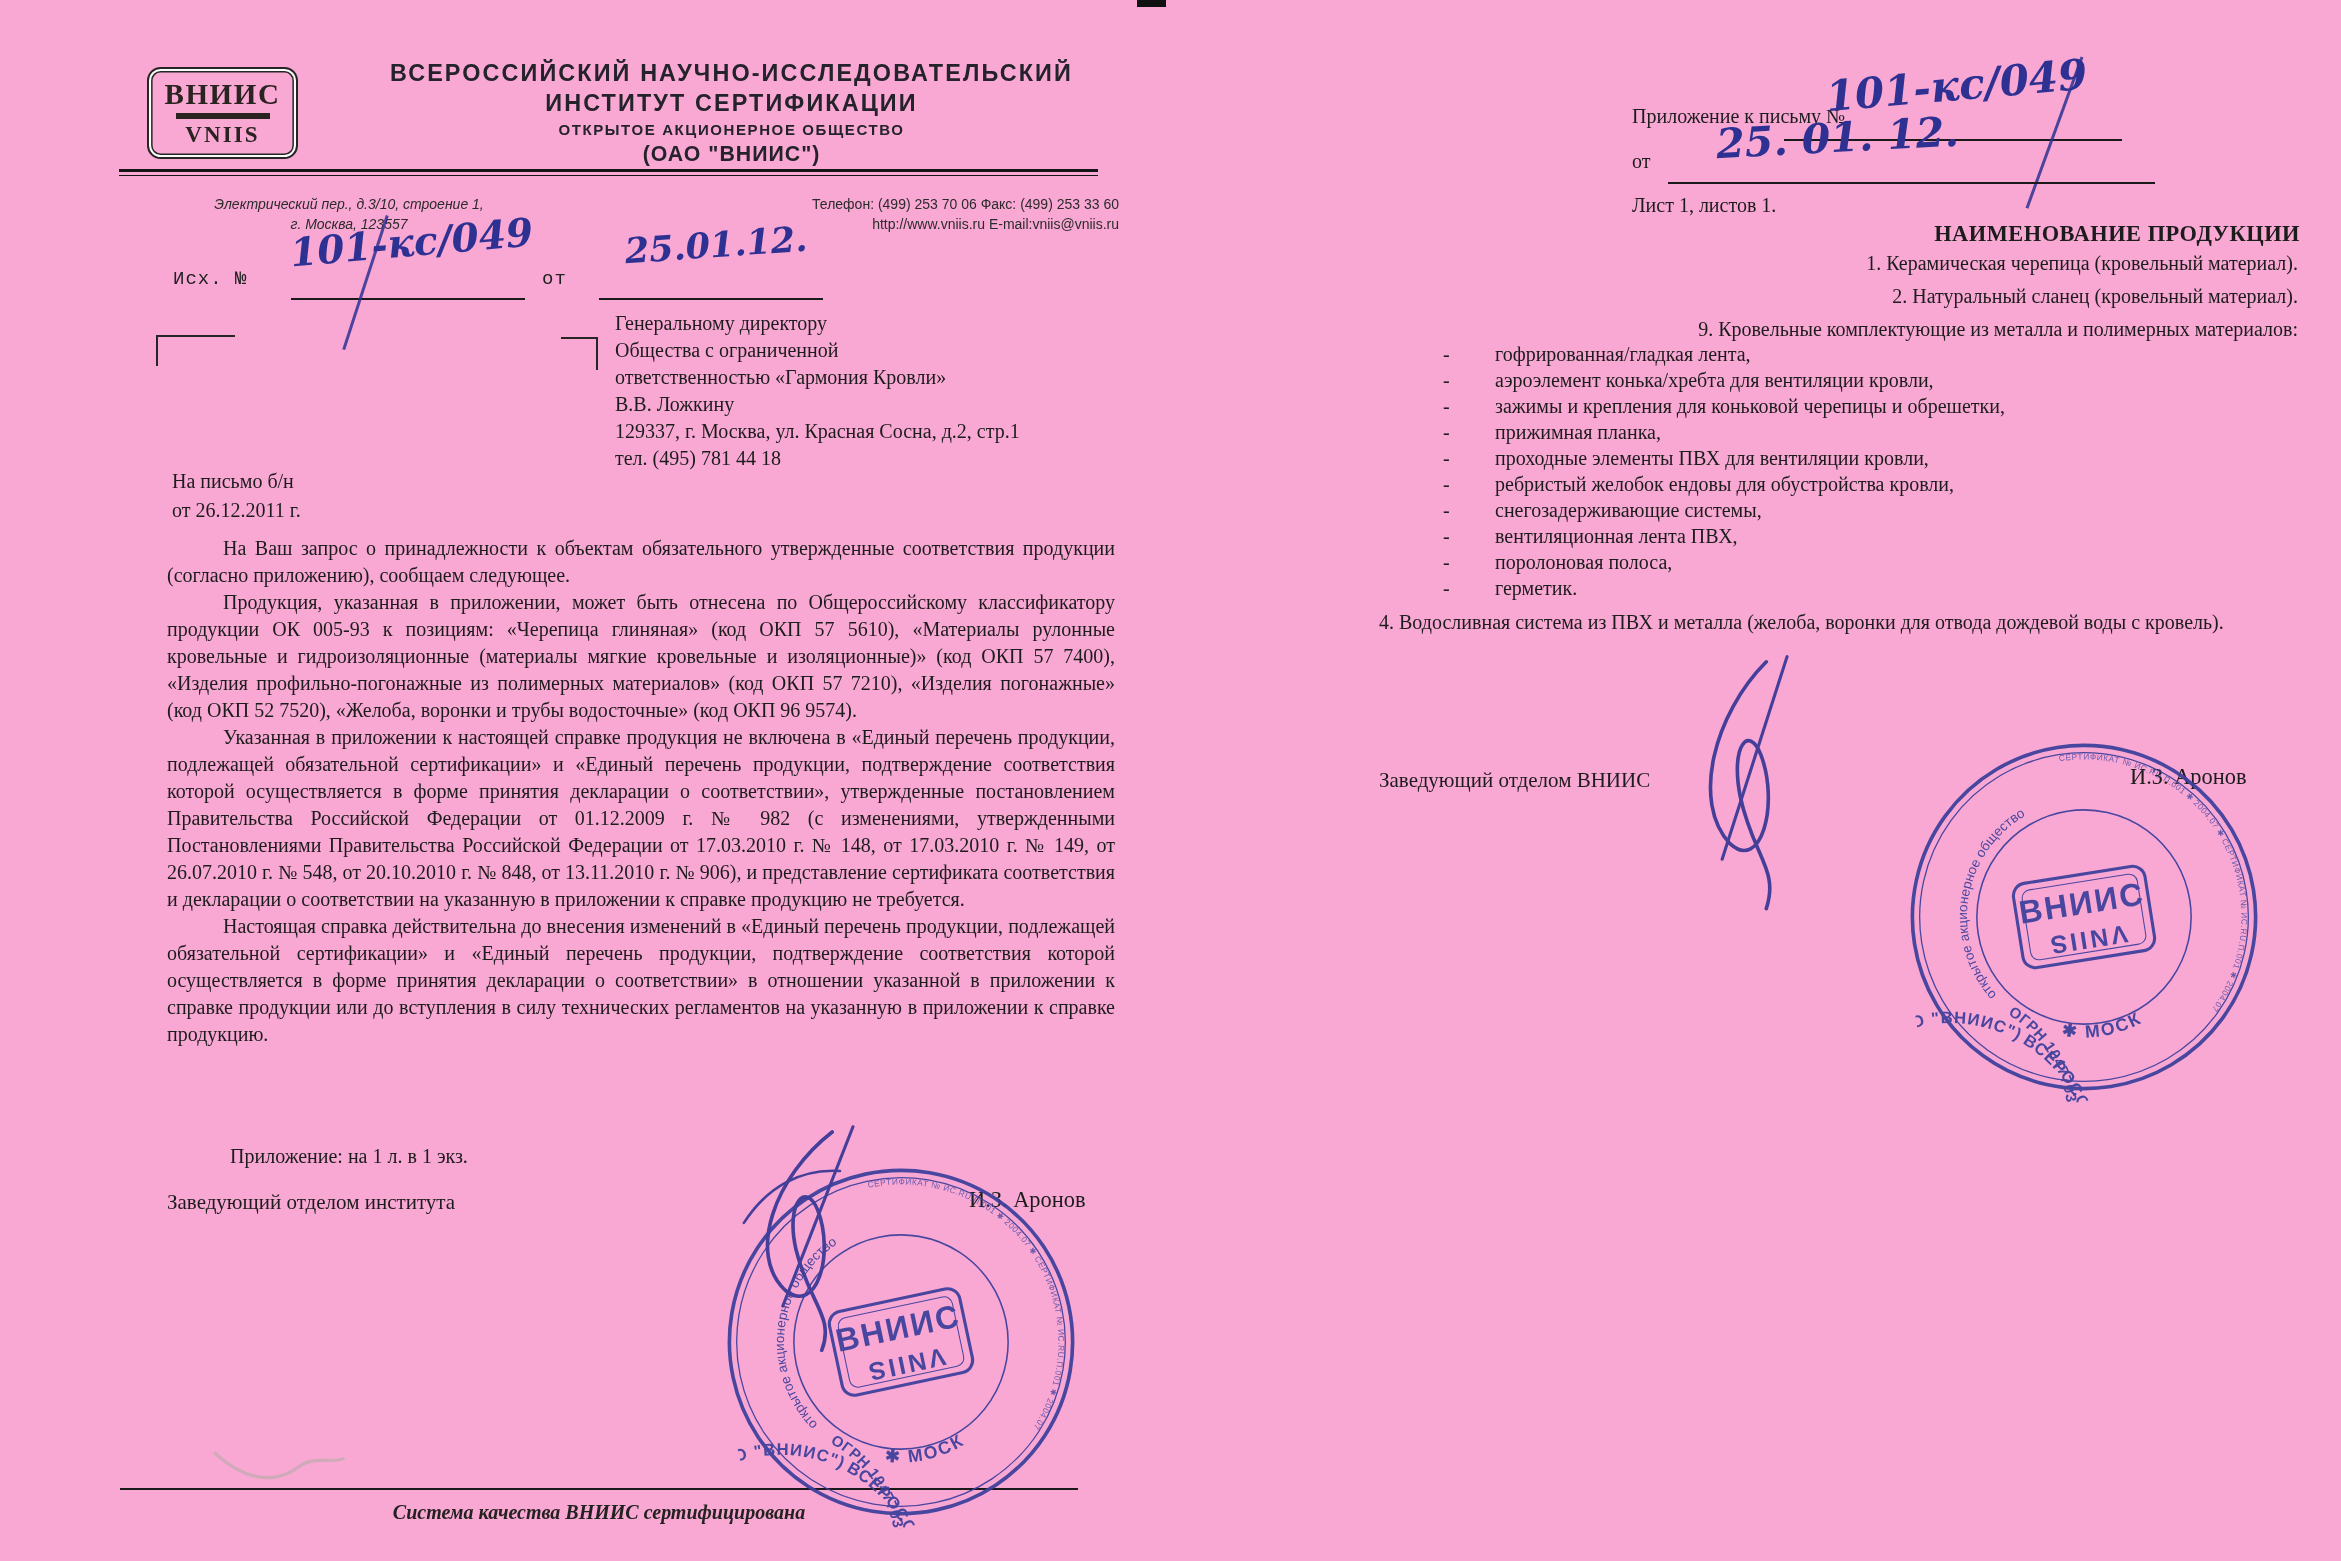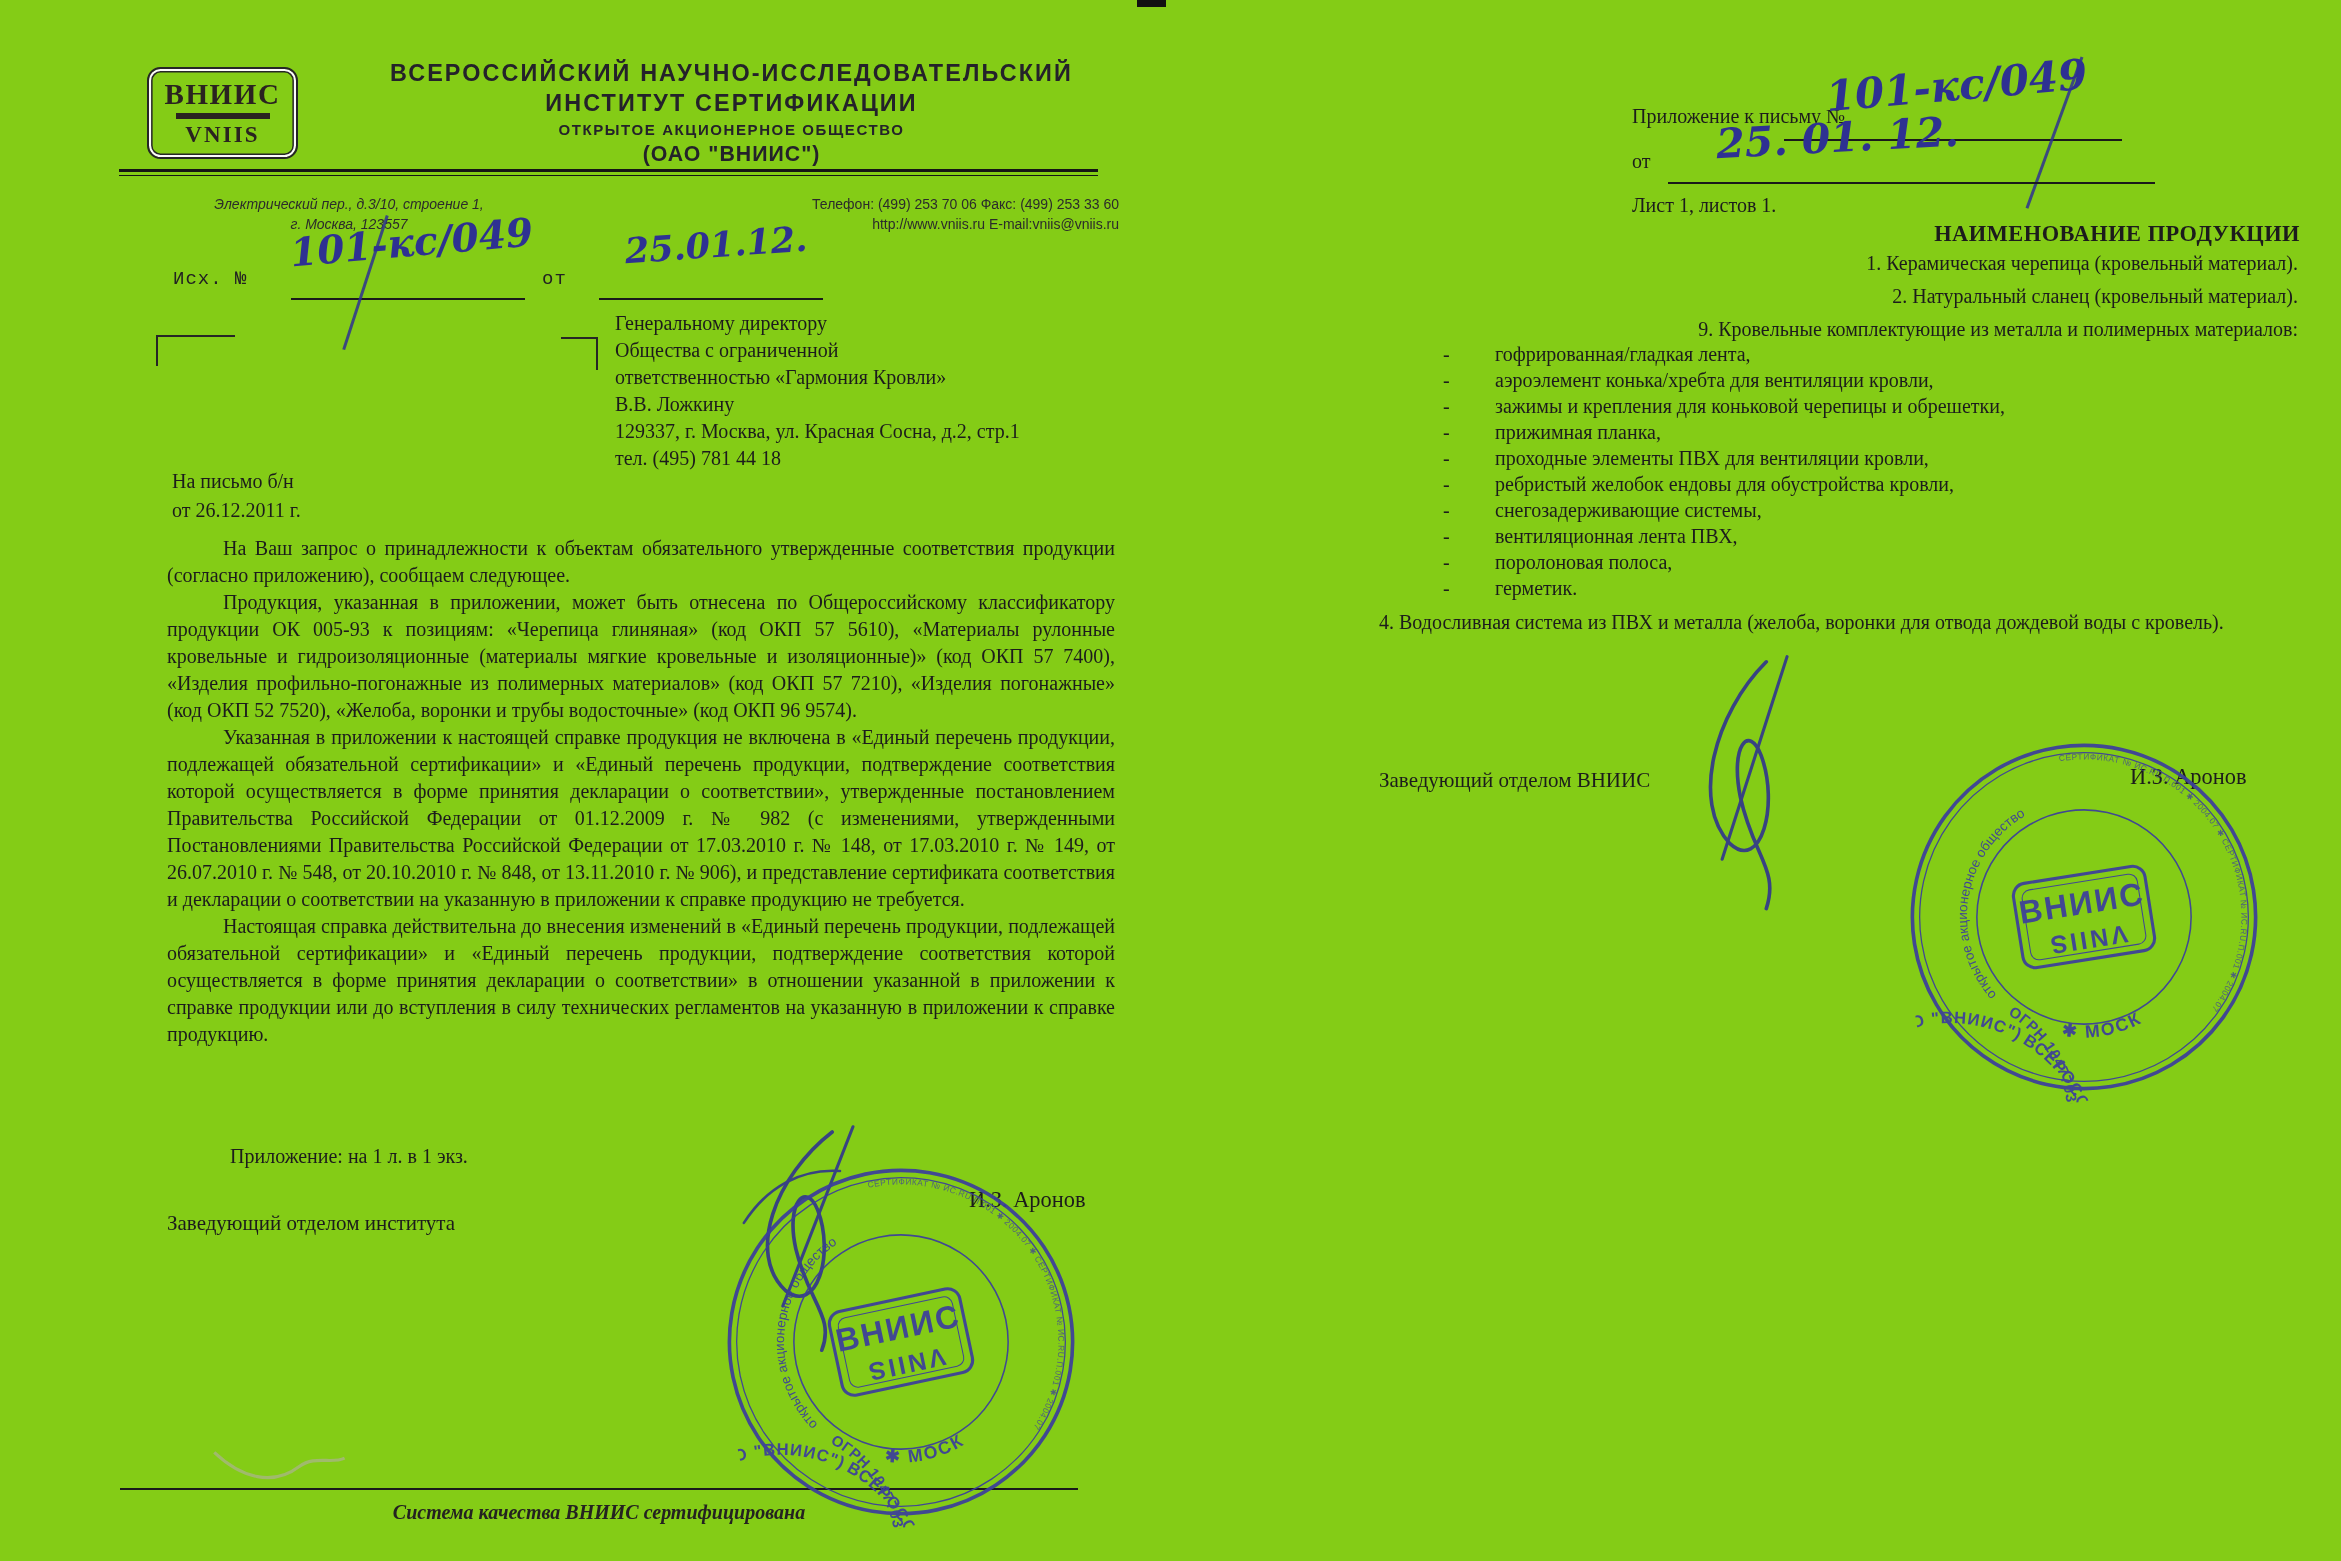--- a/index.html
+++ b/index.html
@@ -1,17 +1,17 @@
 <!DOCTYPE html>
 <html style="font-size:8.3px"><head>
 <meta charset="utf-8">
 <style>
   html,body{margin:0;padding:0;background:#d8d8d4;}
   #scan{
-    position:relative;width:2342px;height:1561px;background:#84cc16;
+    position:relative;width:2342px;height:1561px;background:#f9a8d4;
     font-family:"Liberation Serif", serif;color:#1c1c1c;overflow:hidden;
   }
   .abs{position:absolute;}
   .sans{font-family:"Liberation Sans", sans-serif;text-align:right;}
   .mono{font-family:"Liberation Mono", monospace;}
   
   .logo-box{
     left:147px;top:67px;width:147px;height:88px;
     border:2.1px solid #262626;border-radius:13.5px;box-shadow:0 0 0 2.1px #fcfcfa inset,0 0 0 3.6px #262626 inset;
     display:flex;flex-direction:column;align-items:center;justify-content:center;
@@ -32,21 +32,21 @@
   .hand{font-style:italic;font-weight:bold;font-family:"DejaVu Serif", serif;}
   
   .corner-l{left:156px;top:335px;width:77px;height:29px;border-top:2.6px solid #262626;border-left:2.6px solid #262626;}
   .corner-r{left:561px;top:337px;width:35px;height:31px;border-top:2.6px solid #262626;border-right:2.6px solid #262626;}
   .addressee{left:615px;top:310px;width:510px;font-size:20px;line-height:27px;}
   .re-block{left:172px;top:467px;font-size:20px;line-height:29px;}
   
   .body-text{left:167px;top:535px;width:948px;}
   .body-text p{margin:0;font-size:20px;line-height:27px;text-align:justify;text-indent:56px;}
   .attach{left:230px;top:1145px;font-size:20px;}
-  .sig-title-l{left:167px;top:1190px;font-size:21px;margin-top:21px;}
+  .sig-title-l{left:167px;top:1190px;font-size:21px;}
   .sig-name-l{left:969px;top:1187px;font-size:22.4px;}
   .phones{left:167px;top:1242px;font-size:21px;font-weight:bold;line-height:30px;}
   .footer-rule{left:120px;top:1488px;width:958px;border-top:2.1px solid #1a1a1a;height:0;}
   .footer-txt{left:271px;top:1501px;width:656px;text-align:center;font-size:20px;font-weight:bold;font-style:italic;color:#242220;}
   
   .apx-lbl{font-size:20px;}
   .sheet-lbl{left:1632px;top:194px;font-size:20px;}
   .r-title{left:1374px;top:221px;width:926px;text-align:right;font-size:22.4px;font-weight:bold;letter-spacing:0.5px;}
   .r-items{left:1382px;top:252px;width:916px;font-size:20px;text-align:right;}
   .r-items .num-item{margin:0 0 10px 0;}

